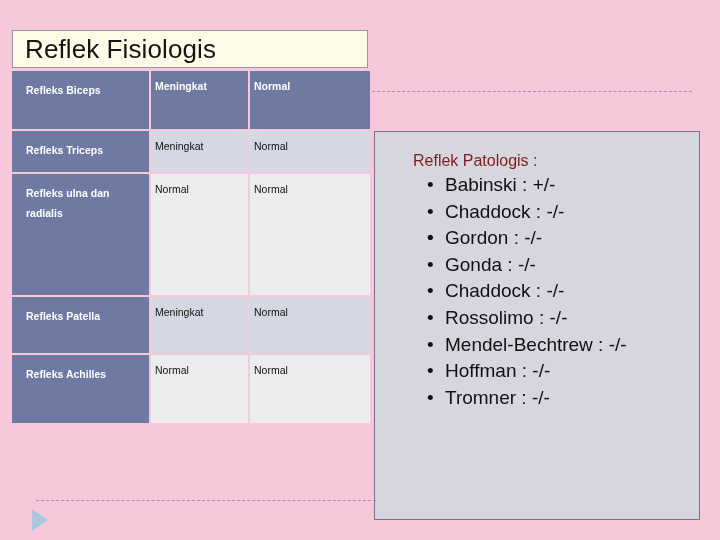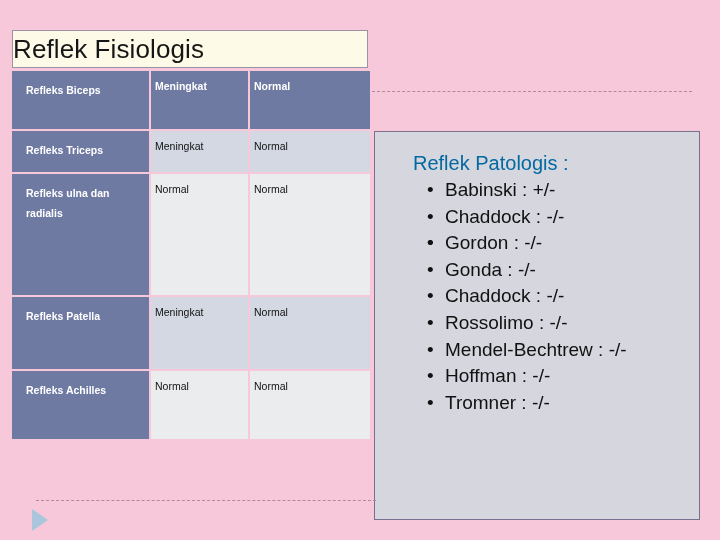--- a/index.html
+++ b/index.html
@@ -20,20 +20,21 @@
     position: absolute;
     left: 12px;
     top: 30px;
     width: 356px;
     height: 38px;
     background: #fdfbe8;
     border: 1px solid #9a93a8;
     box-sizing: border-box;
     display: flex;
     align-items: center;
+    padding-left: 12px;
   }
   #title-box .title-text {
     font-size: 26px;
     color: #151515;
     line-height: 1;
     letter-spacing: 0.1px;
   }
 
   
   #reflex-table {
@@ -74,37 +75,37 @@
     color: #ffffff;
     font-weight: bold;
   }
   
   #reflex-table tr.band-dark td.value { background: #d4d8e2; }
   #reflex-table tr.band-light td.value { background: #eaecee; }
 
   #reflex-table tr.r-head td { height: 58px; }
   #reflex-table tr.r-2   td { height: 41px; }
   #reflex-table tr.r-3   td { height: 121px; }
-  #reflex-table tr.r-4   td { height: 72px; }
+  #reflex-table tr.r-4   td { height: 56px; }
   #reflex-table tr.r-5   td { height: 68px; }
 
   
   #patologis-panel {
     position: absolute;
     left: 374px;
     top: 131px;
     width: 326px;
     height: 389px;
     background: #d5d6de;
     border: 1px solid #7b6f8e;
     box-sizing: border-box;
   }
   #patologis-heading {
-    font-size: 20px;
-    color: #0369a1;
+    font-size: 16px;
+    color: #7f1d1d;
     margin: 20px 0 0 38px;
   }
   #patologis-list {
     list-style: none;
     margin: 2px 0 0 0;
     padding: 0 0 0 70px;
   }
   #patologis-list li {
     font-size: 19px;
     color: #111111;

